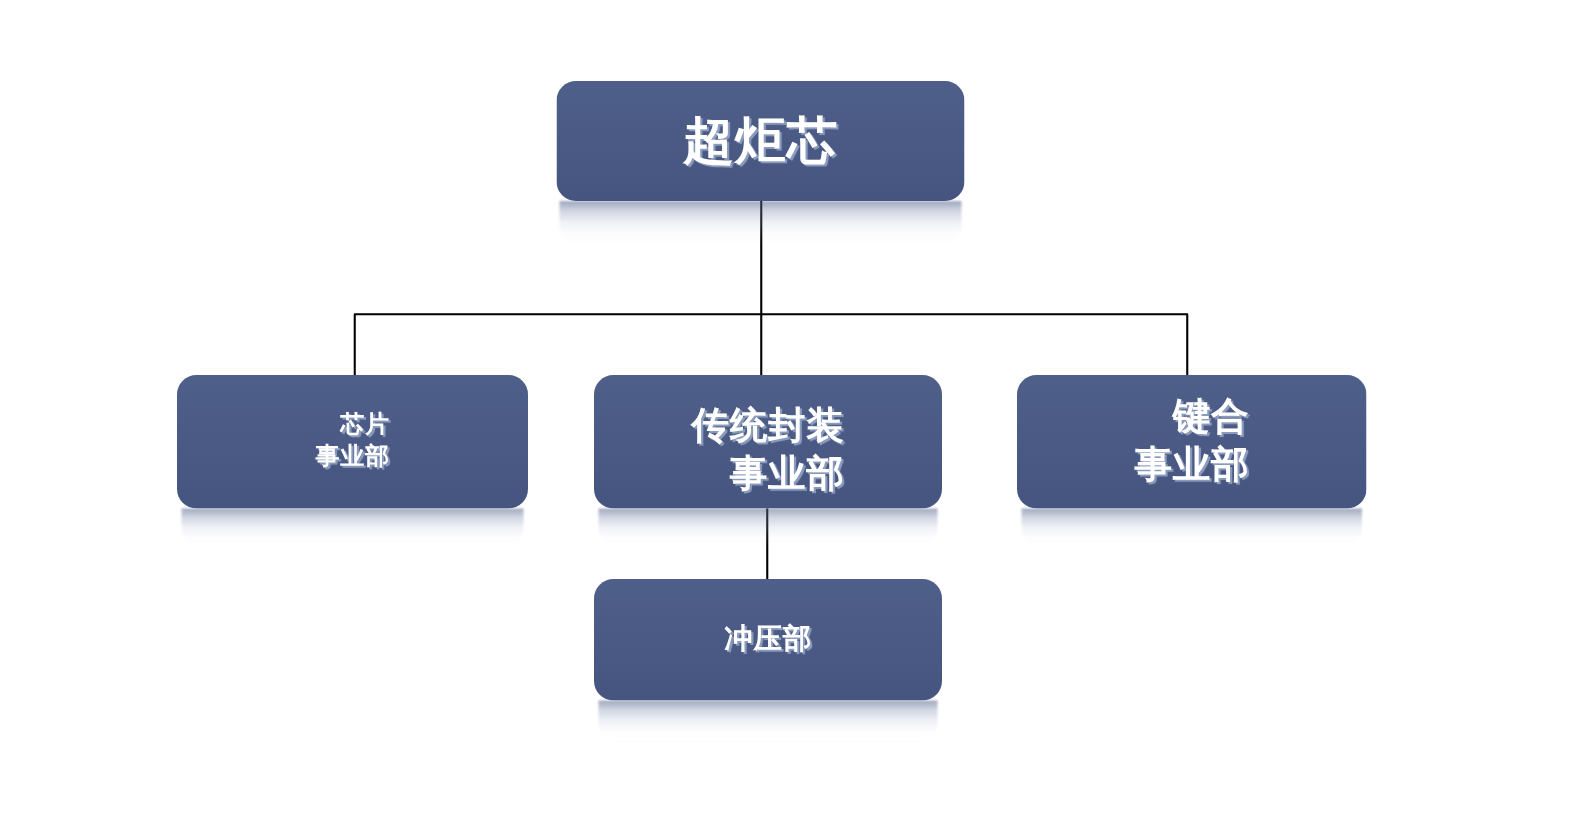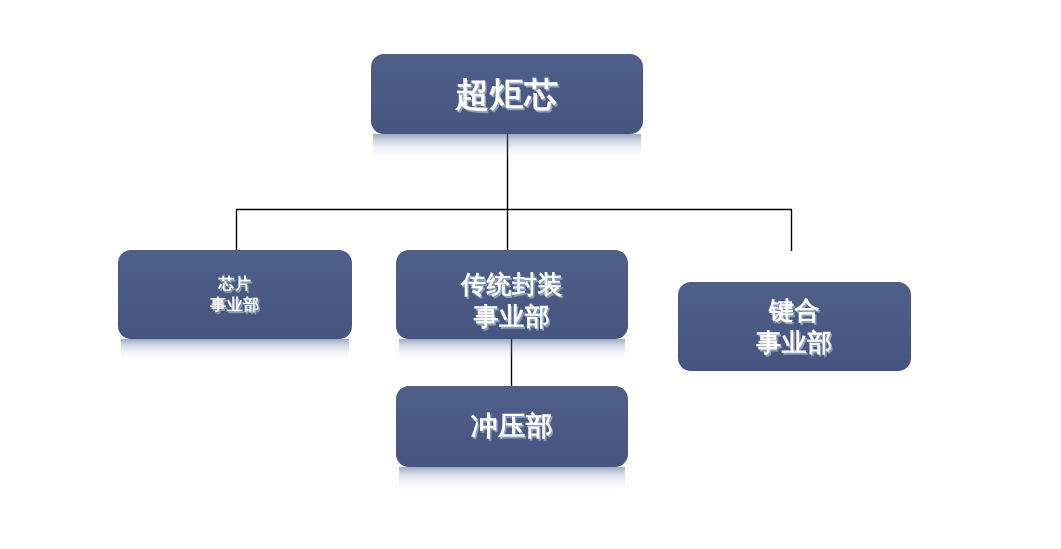--- a/index.html
+++ b/index.html
@@ -35,21 +35,21 @@
   .node {
     position: absolute;
     box-sizing: border-box;
     border-radius: 13px;
     background: linear-gradient(180deg, #4d5e88 0%, #49598300 0%),
                 linear-gradient(180deg, #4e5f89 0%, #46557f 100%);
     display: flex;
     align-items: center;
     justify-content: center;
     z-index: 3;
-    text-align: center;
+    text-align: right;
   }
 
   .node .label {
     color: #ffffff;
     font-weight: bold;
     line-height: 1.26;
     letter-spacing: 0.5px;
     text-shadow: 1.5px 1.5px 0.5px rgba(150,168,200,0.85);
     white-space: pre-line;
     padding: 0 6px;
@@ -76,26 +76,26 @@
   #refl-root       { left: 373px; top: 134px; width: 268px; height: 30px; }
 
   #node-chip       { left: 118px; top: 250px; width: 234px; height: 89px; }
   #node-chip .label       { font-size: 16px; }
   #refl-chip       { left: 121px; top: 339px; width: 228px; height: 26px; }
 
   #node-packaging  { left: 396px; top: 250px; width: 232px; height: 89px; }
   #node-packaging .label  { font-size: 25px; margin-top: 12px; }
   #refl-packaging  { left: 399px; top: 339px; width: 226px; height: 26px; }
 
-  #node-bonding    { left: 678px; top: 250px; width: 233px; height: 89px; margin-top: 32px; }
+  #node-bonding    { left: 678px; top: 250px; width: 233px; height: 89px; }
   #node-bonding .label    { font-size: 25px; }
   #refl-bonding    { left: 681px; top: 339px; width: 227px; height: 26px; }
 
   #node-stamping   { left: 396px; top: 386px; width: 232px; height: 81px; }
-  #node-stamping .label   { font-size: 27px; }
+  #node-stamping .label   { font-size: 19px; }
   #refl-stamping   { left: 399px; top: 467px; width: 226px; height: 28px; }
 </style>
 </head>
 <body>
 
 <div id="canvas">
 
   <svg class="connectors" viewBox="0 0 1061 549" width="1061" height="549" xmlns="http://www.w3.org/2000/svg">
 
     <line x1="507.5" y1="134" x2="507.5" y2="209.5" stroke="#000000" stroke-width="1.4"></line>

